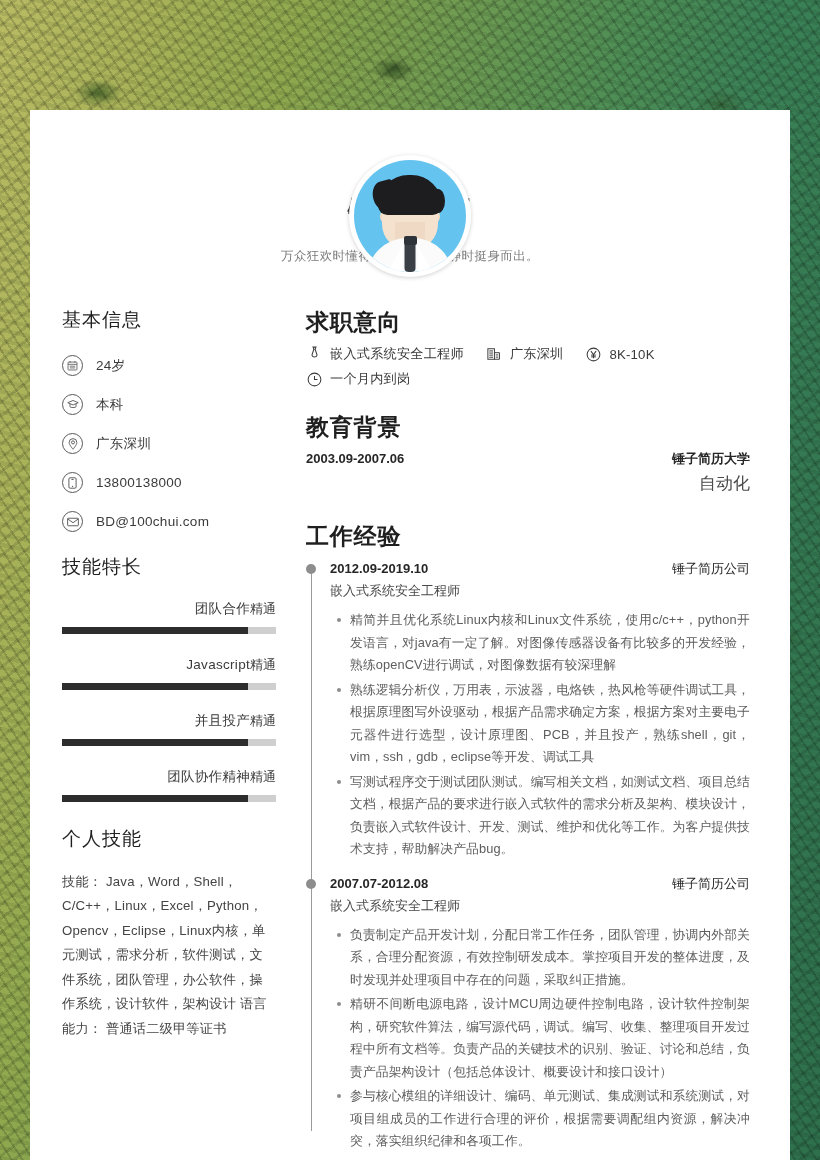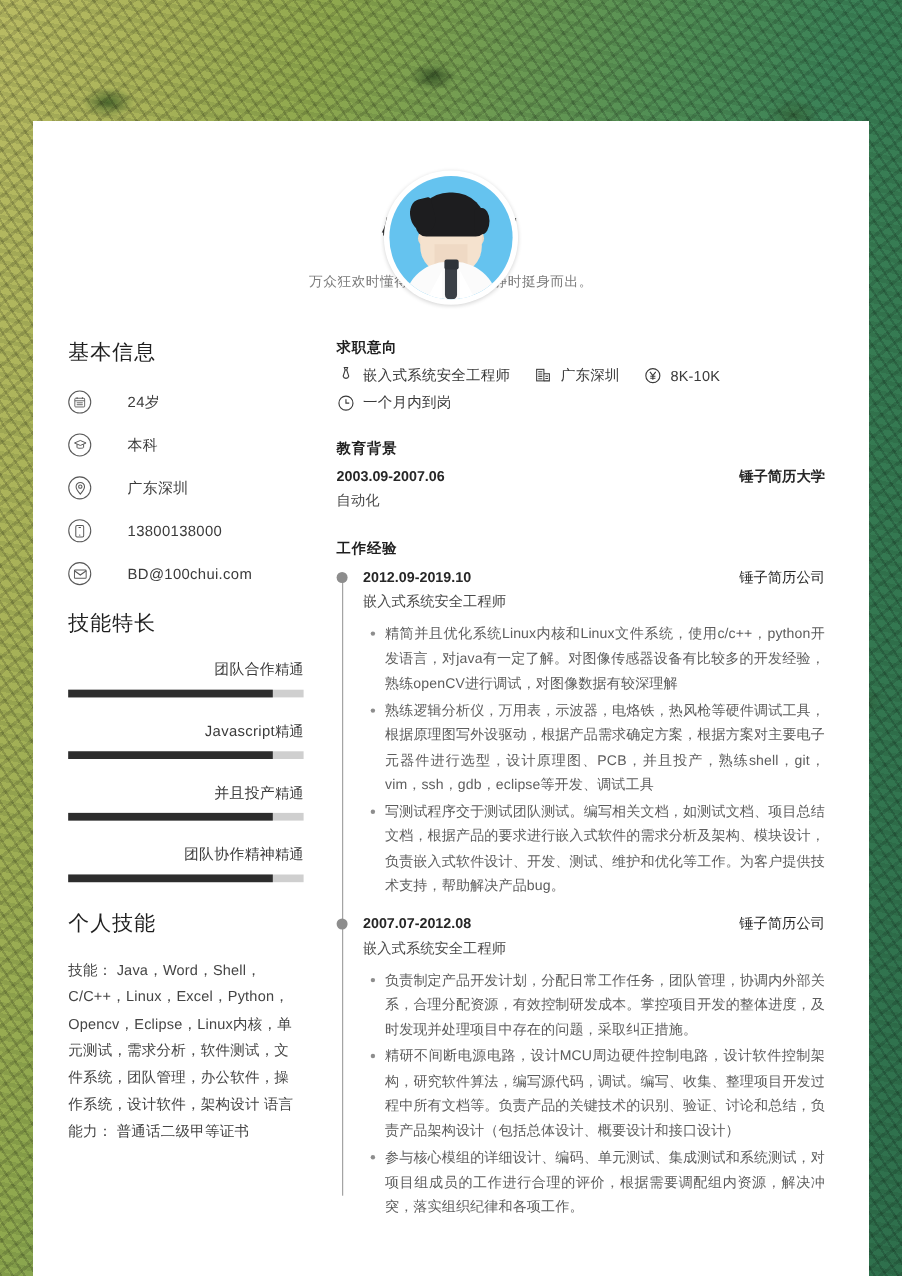--- a/index.html
+++ b/index.html
@@ -217,34 +217,33 @@
   }
 
   
   .sec-head {
     font-size: 19px;
     font-weight: 400;
     color: #1f1f1f;
     letter-spacing: 1px;
   }
   .sec-head-r {
-    font-size: 13px;
+    font-size: 23px;
     font-weight: 700;
     color: #1f1f1f;
     letter-spacing: .8px;
     margin-bottom: 7px;
   }
 
   
   #basic-list { margin-top: 22px; }
   .info-row {
     display: flex;
     align-items: center;
     margin-bottom: 18px;
-    gap: 20px;
   }
   .c-icon {
     width: 21px; height: 21px;
     border: 1.2px solid #595959;
     border-radius: 50%;
     flex: none;
     display: flex;
     align-items: center;
     justify-content: center;
     margin-right: 13px;
@@ -336,22 +335,23 @@
     font-weight: 700;
     color: #262626;
   }
   .edu-school {
     font-size: 13px;
     font-weight: 700;
     color: #262626;
   }
   .edu-major {
     margin-top: 4px;
-    font-size: 13px;
+    font-size: 17px;
     color: #4a4a4a;
+    text-align: right;
   }
 
   
   #work-block { margin-top: 26px; }
   #timeline {
     position: relative;
     margin-top: 8px;
     padding-left: 24px;
   }
   #timeline::before {

